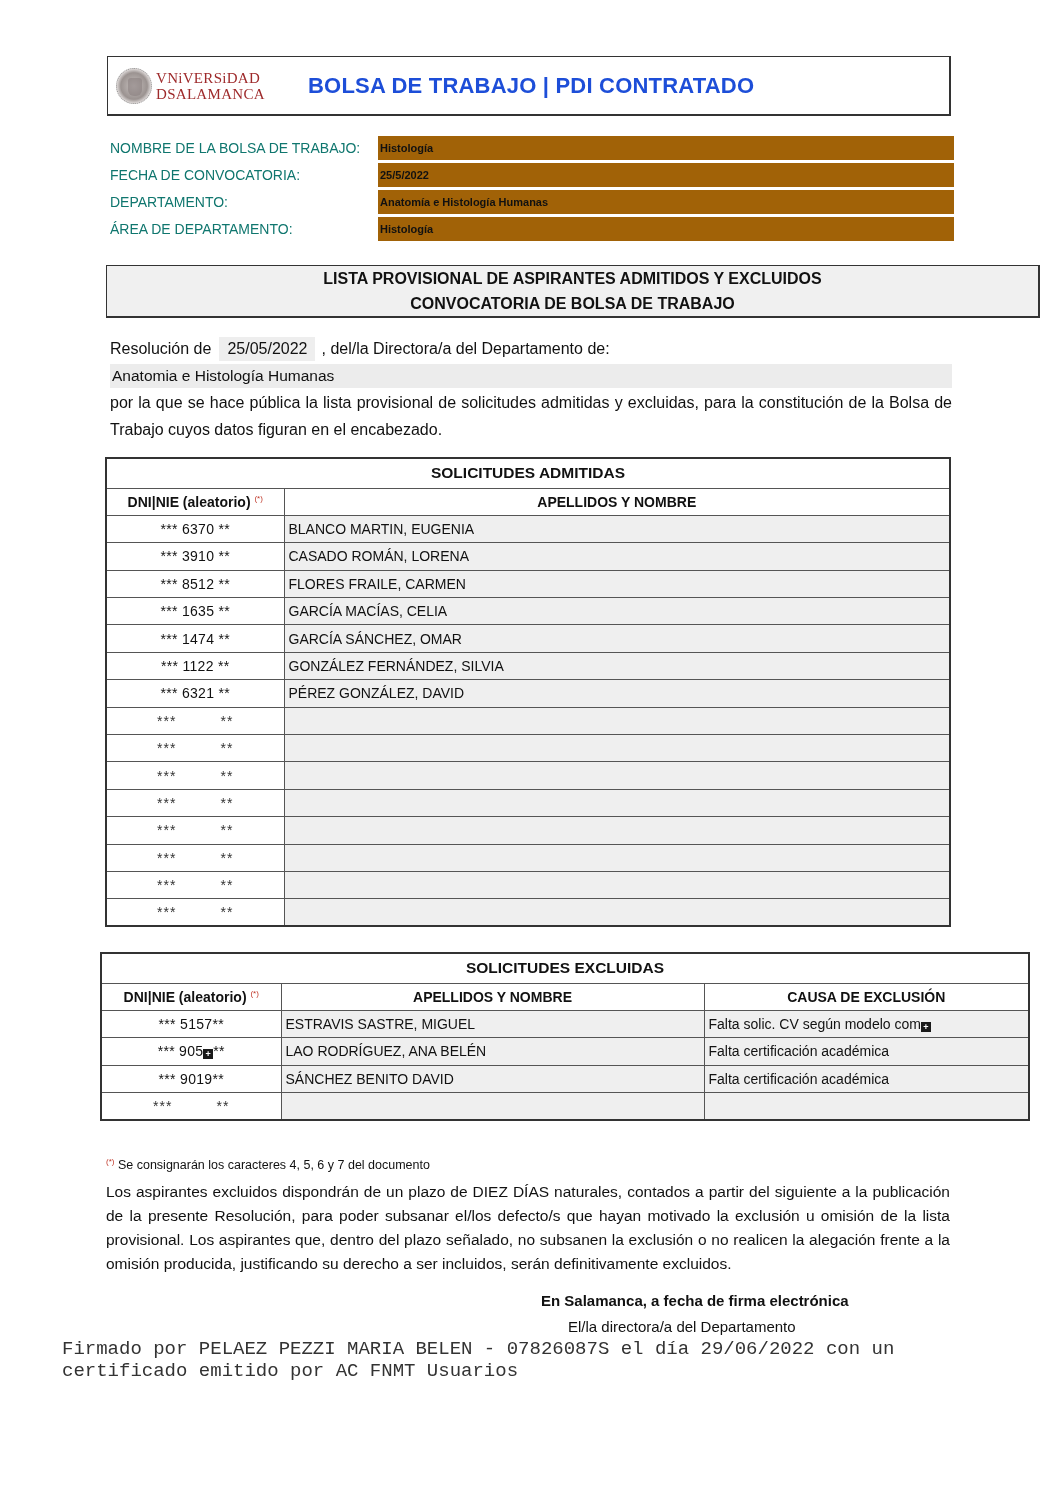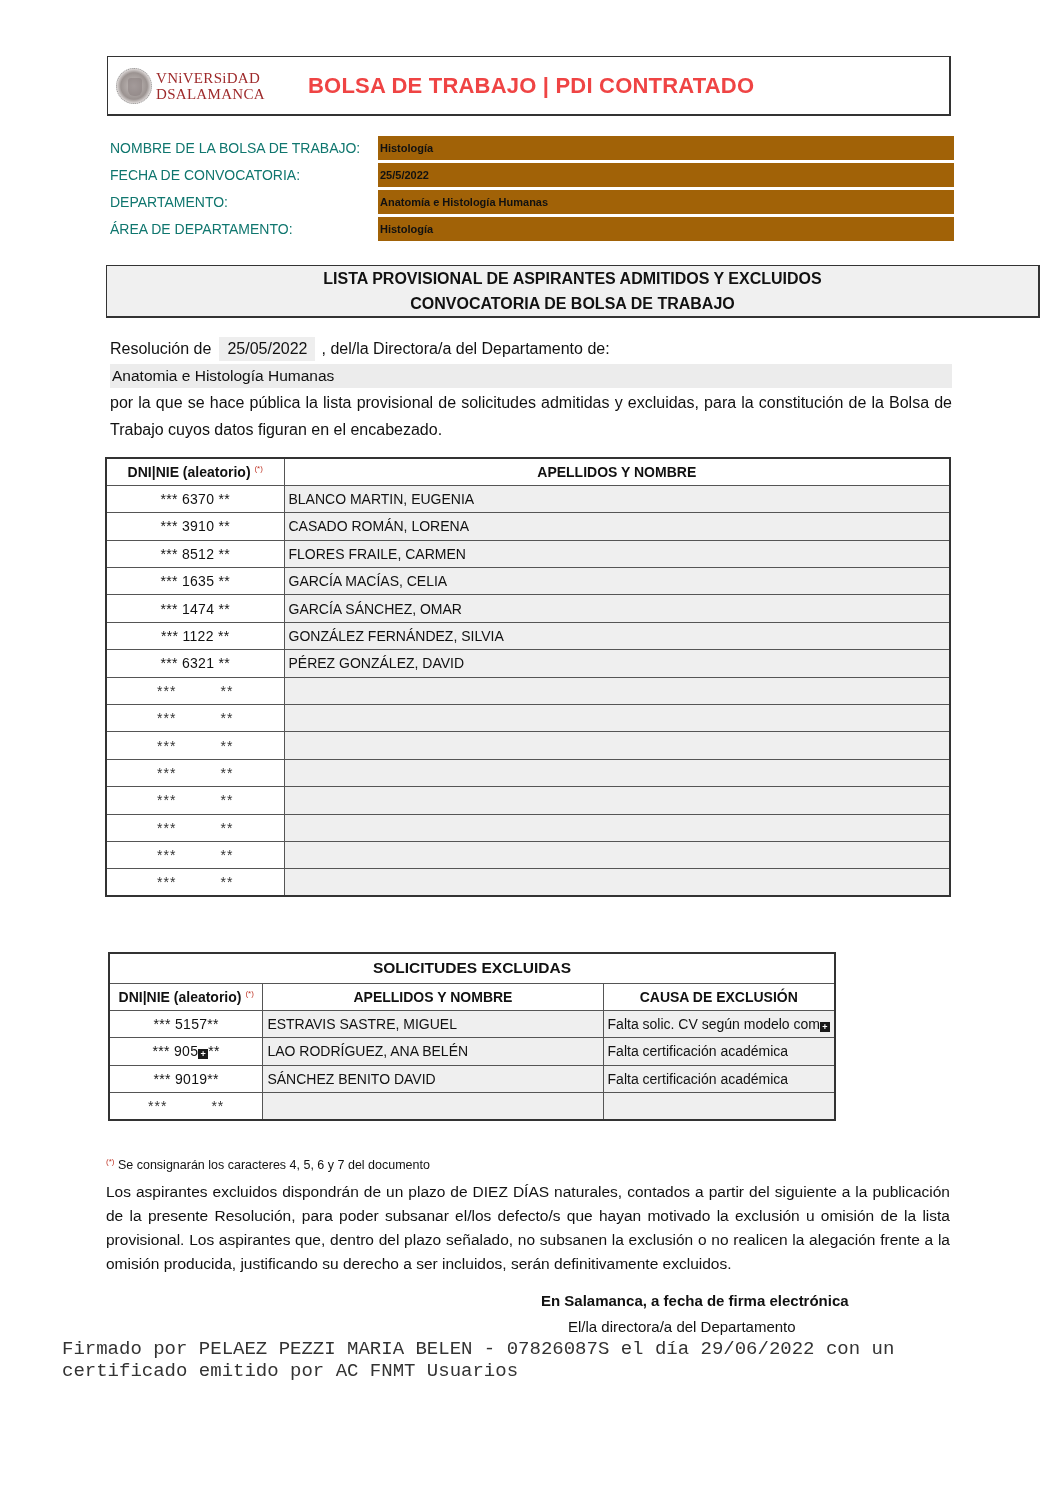--- a/index.html
+++ b/index.html
@@ -7,21 +7,21 @@
   body { position: relative; font-family: "Liberation Sans", "DejaVu Sans", sans-serif; color: #111; overflow: hidden; }
 
   .abs { position: absolute; }
 
   
   .header-box { left: 107px; top: 56px; width: 844px; height: 60px; border: 1.5px solid #333; border-bottom-width: 2px; border-right-width: 2px; display: flex; align-items: center; background: #fff; }
   .logo { display: flex; align-items: center; margin-left: 8px; width: 180px; }
   .seal { width: 36px; height: 36px; border-radius: 50%; background: radial-gradient(circle, #c9c2c0 0%, #9b9391 55%, #d8d3d2 70%, #ffffff 100%); border: 1px dotted #999; margin-right: 4px; position: relative; }
   .seal::after { content: ""; position: absolute; left: 11px; top: 9px; width: 14px; height: 18px; background: #8a8180; border-radius: 3px 3px 6px 6px; opacity: .6; }
   .logo-text { display: flex; flex-direction: column; line-height: 16px; font-family: "Liberation Serif", "DejaVu Serif", serif; color: #9e2a2b; font-size: 15px; letter-spacing: 0.3px; }
-  .header-title { font-size: 22px; font-weight: bold; color: #ef4444; margin-left: 12px; letter-spacing: 0.2px; }
+  .header-title { font-size: 22px; font-weight: bold; color: #1d4ed8; margin-left: 12px; letter-spacing: 0.2px; }
 
   
   .info-row { left: 110px; height: 26px; width: 844px; display: flex; align-items: center; font-size: 14px; }
   .info-label { width: 268px; color: #0f766e; }
   .info-value { flex: 1; height: 24px; background: #a16207; font-weight: bold; font-size: 11px; padding-left: 2px; display: flex; align-items: center; }
 
   
   .title-box { left: 106px; top: 265px; width: 934px; height: 53px; border: 1.5px solid #333; border-bottom-width: 2px; border-right-width: 2px; background: #f0f0f0; display: flex; flex-direction: column; align-items: center; justify-content: center; font-weight: bold; font-size: 16px; line-height: 25px; }
 
   
@@ -95,20 +95,23 @@
 </div>
 <div class="abs res-dept">Anatomia e Histología Humanas</div>
 <div class="abs res-para">por la que se hace pública la lista provisional de solicitudes admitidas y excluidas, para la constitución de la Bolsa de Trabajo cuyos datos figuran en el encabezado.</div>
 
 <table class="outer" id="admitted-table" style="left:105px; top:457px; width:846px;">
   <colgroup>
       <col style="width:178px">
       <col>
     </colgroup>
   <tbody>
+      <tr>
+        <td colspan="2" class="tbl-title">SOLICITUDES ADMITIDAS</td>
+      </tr>
   <tr>
     <td class="th"><span>DNI|NIE (aleatorio)</span> <span class="sup">(*)</span></td>
     <td class="th">APELLIDOS Y NOMBRE</td>
   </tr>
   </tbody>
     <tbody id="admitted-body">
       <tr>
         <td class="dni">*** 6370 **</td>
         <td class="name">BLANCO MARTIN, EUGENIA</td>
       </tr>
@@ -164,21 +167,21 @@
         <td class="dni stars-empty"><span>***</span><span class="gap"></span><span>**</span></td>
         <td class="name"></td>
       </tr>
       <tr>
         <td class="dni stars-empty"><span>***</span><span class="gap"></span><span>**</span></td>
         <td class="name"></td>
       </tr>
     </tbody>
 </table>
 
-<table class="outer" id="excluded-table" style="left:108px; top:952px; width:728px;">
+<table class="outer" id="excluded-table" style="left:100px; top:952px; width:930px;">
   <colgroup>
       <col style="width:180px">
       <col style="width:423px">
       <col>
     </colgroup>
   <tbody>
       <tr>
         <td colspan="3" class="tbl-title">SOLICITUDES EXCLUIDAS</td>
       </tr>
   <tr>

